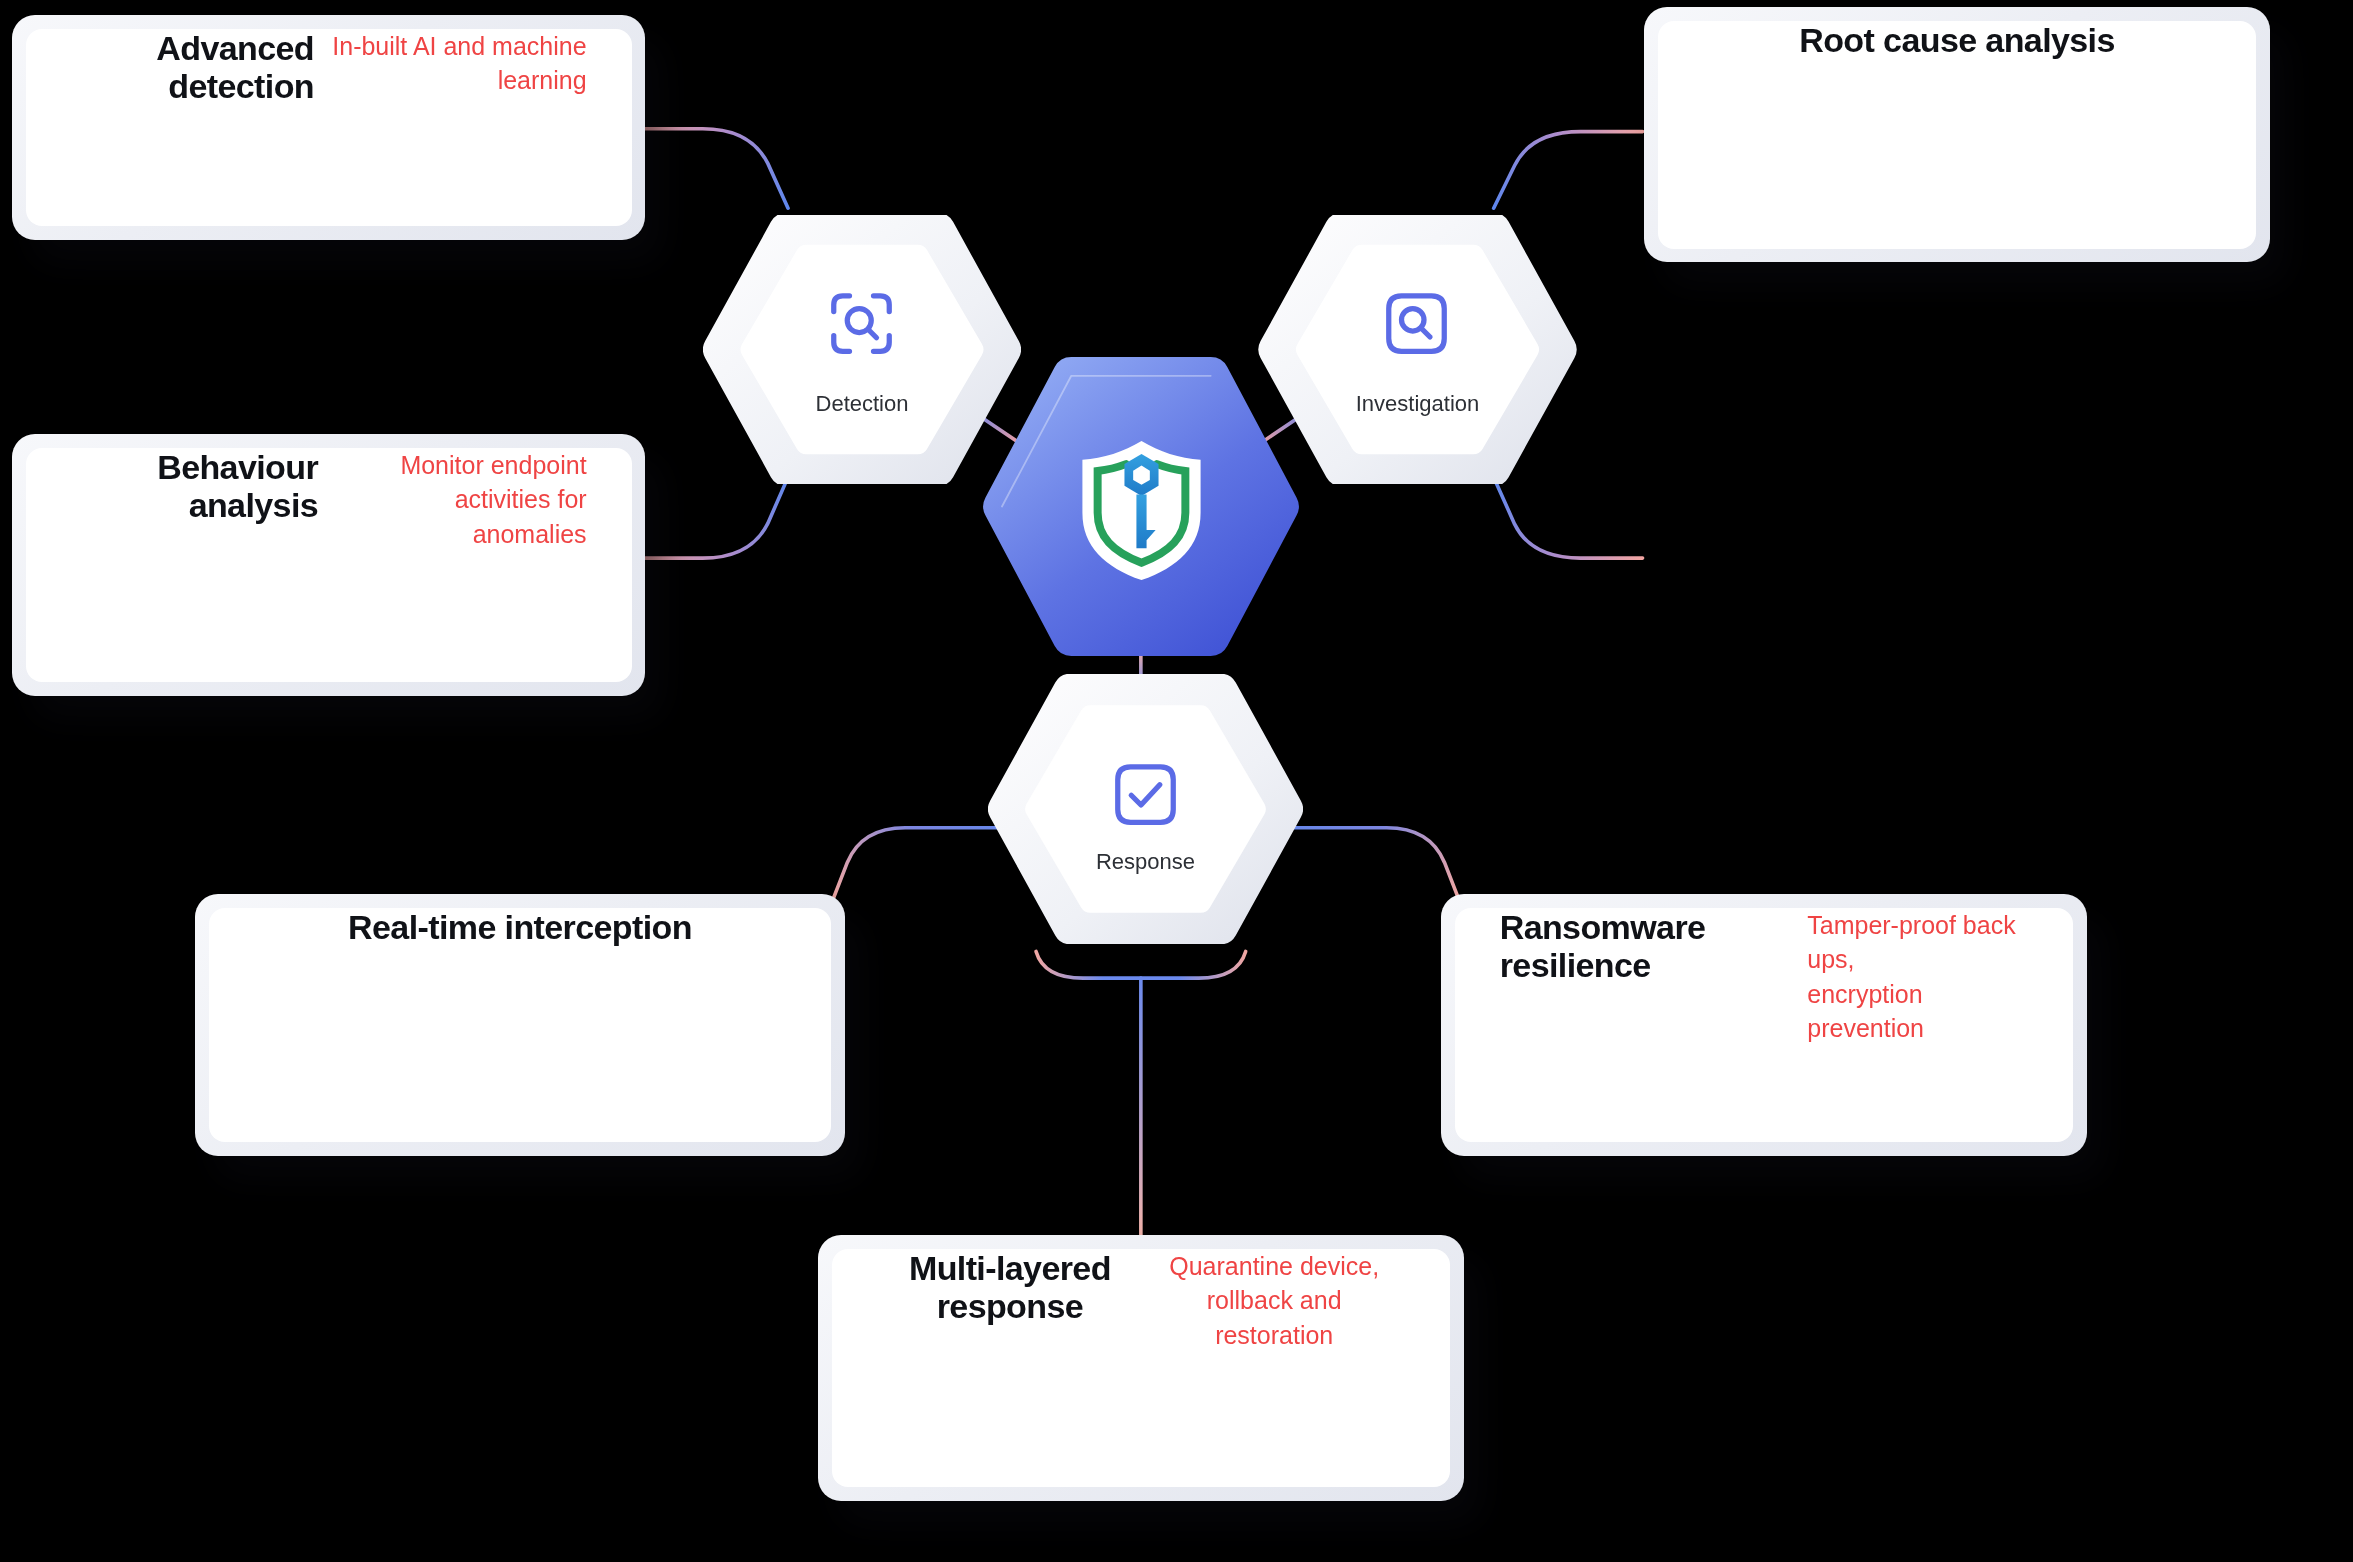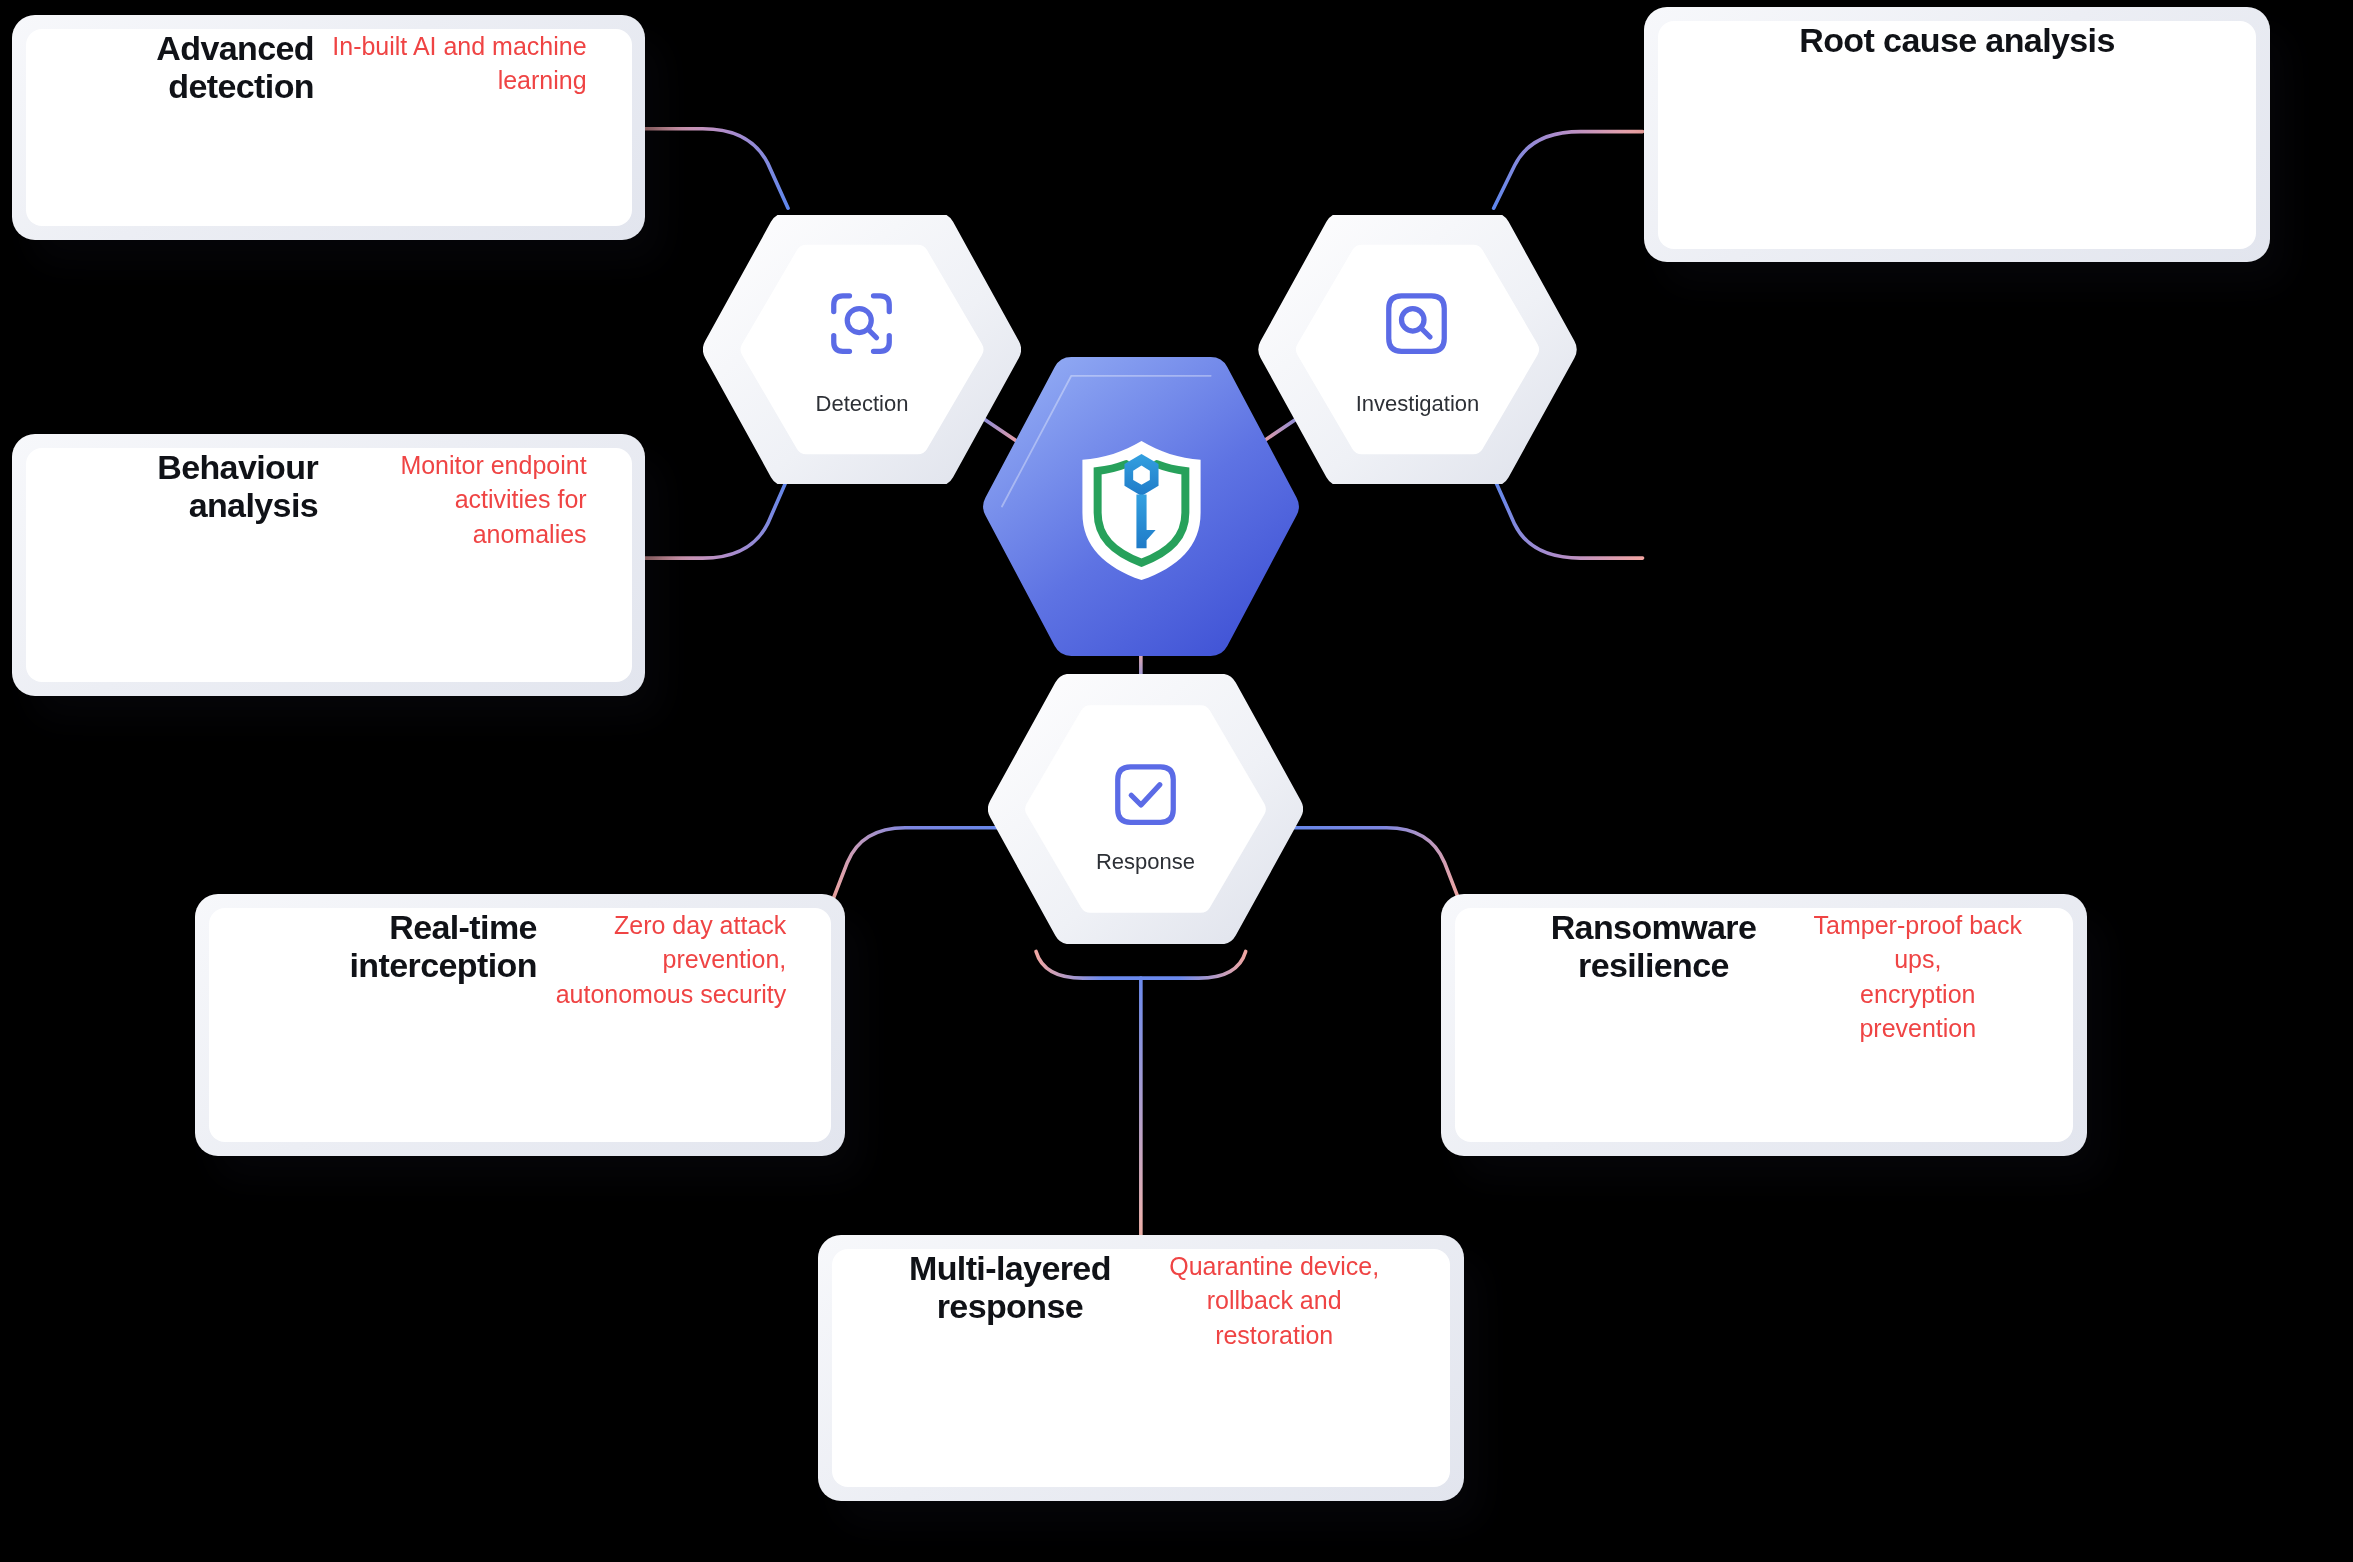--- a/index.html
+++ b/index.html
@@ -27,21 +27,21 @@
   .card-surface {
     width: 100%; height: 100%;
     background: #ffffff;
     border-radius: 16px;
     box-sizing: border-box;
     display: flex;
     justify-content: center;
     padding: 0 45px;
   }
   .card.align-right .card-surface { text-align: right; }
-  .card.align-left  .card-surface { text-align: center; }
+  .card.align-left  .card-surface { text-align: left; }
   .card.align-center .card-surface { text-align: center; }
   .card-title {
     margin: 0 0 14.5px 0;
     font-size: 34px;
     font-weight: 700;
     letter-spacing: -0.6px;
     color: #101217;
     line-height: 1.12;
   }
   .card-subtitle {
@@ -244,22 +244,20 @@
   <div class="card align-left" style="left:1644px; top:7.2px; width:626px; height:255px">
     <div class="card-surface">
       <h2 class="card-title">Root cause analysis</h2>
     </div>
   </div>
 
 
   <div class="card align-right" style="left:195px; top:894px; width:650px; height:262px">
     <div class="card-surface">
       <h2 class="card-title">Real-time interception</h2>
-      <p class="card-subtitle">Zero day attack prevention,
-autonomous security</p>
     </div>
   </div>
 
   <div class="card align-left" style="left:1441px; top:894px; width:646px; height:262px">
     <div class="card-surface">
       <h2 class="card-title">Ransomware resilience</h2>
       <p class="card-subtitle">Tamper-proof back ups,
 encryption prevention</p>
     </div>
   </div>

